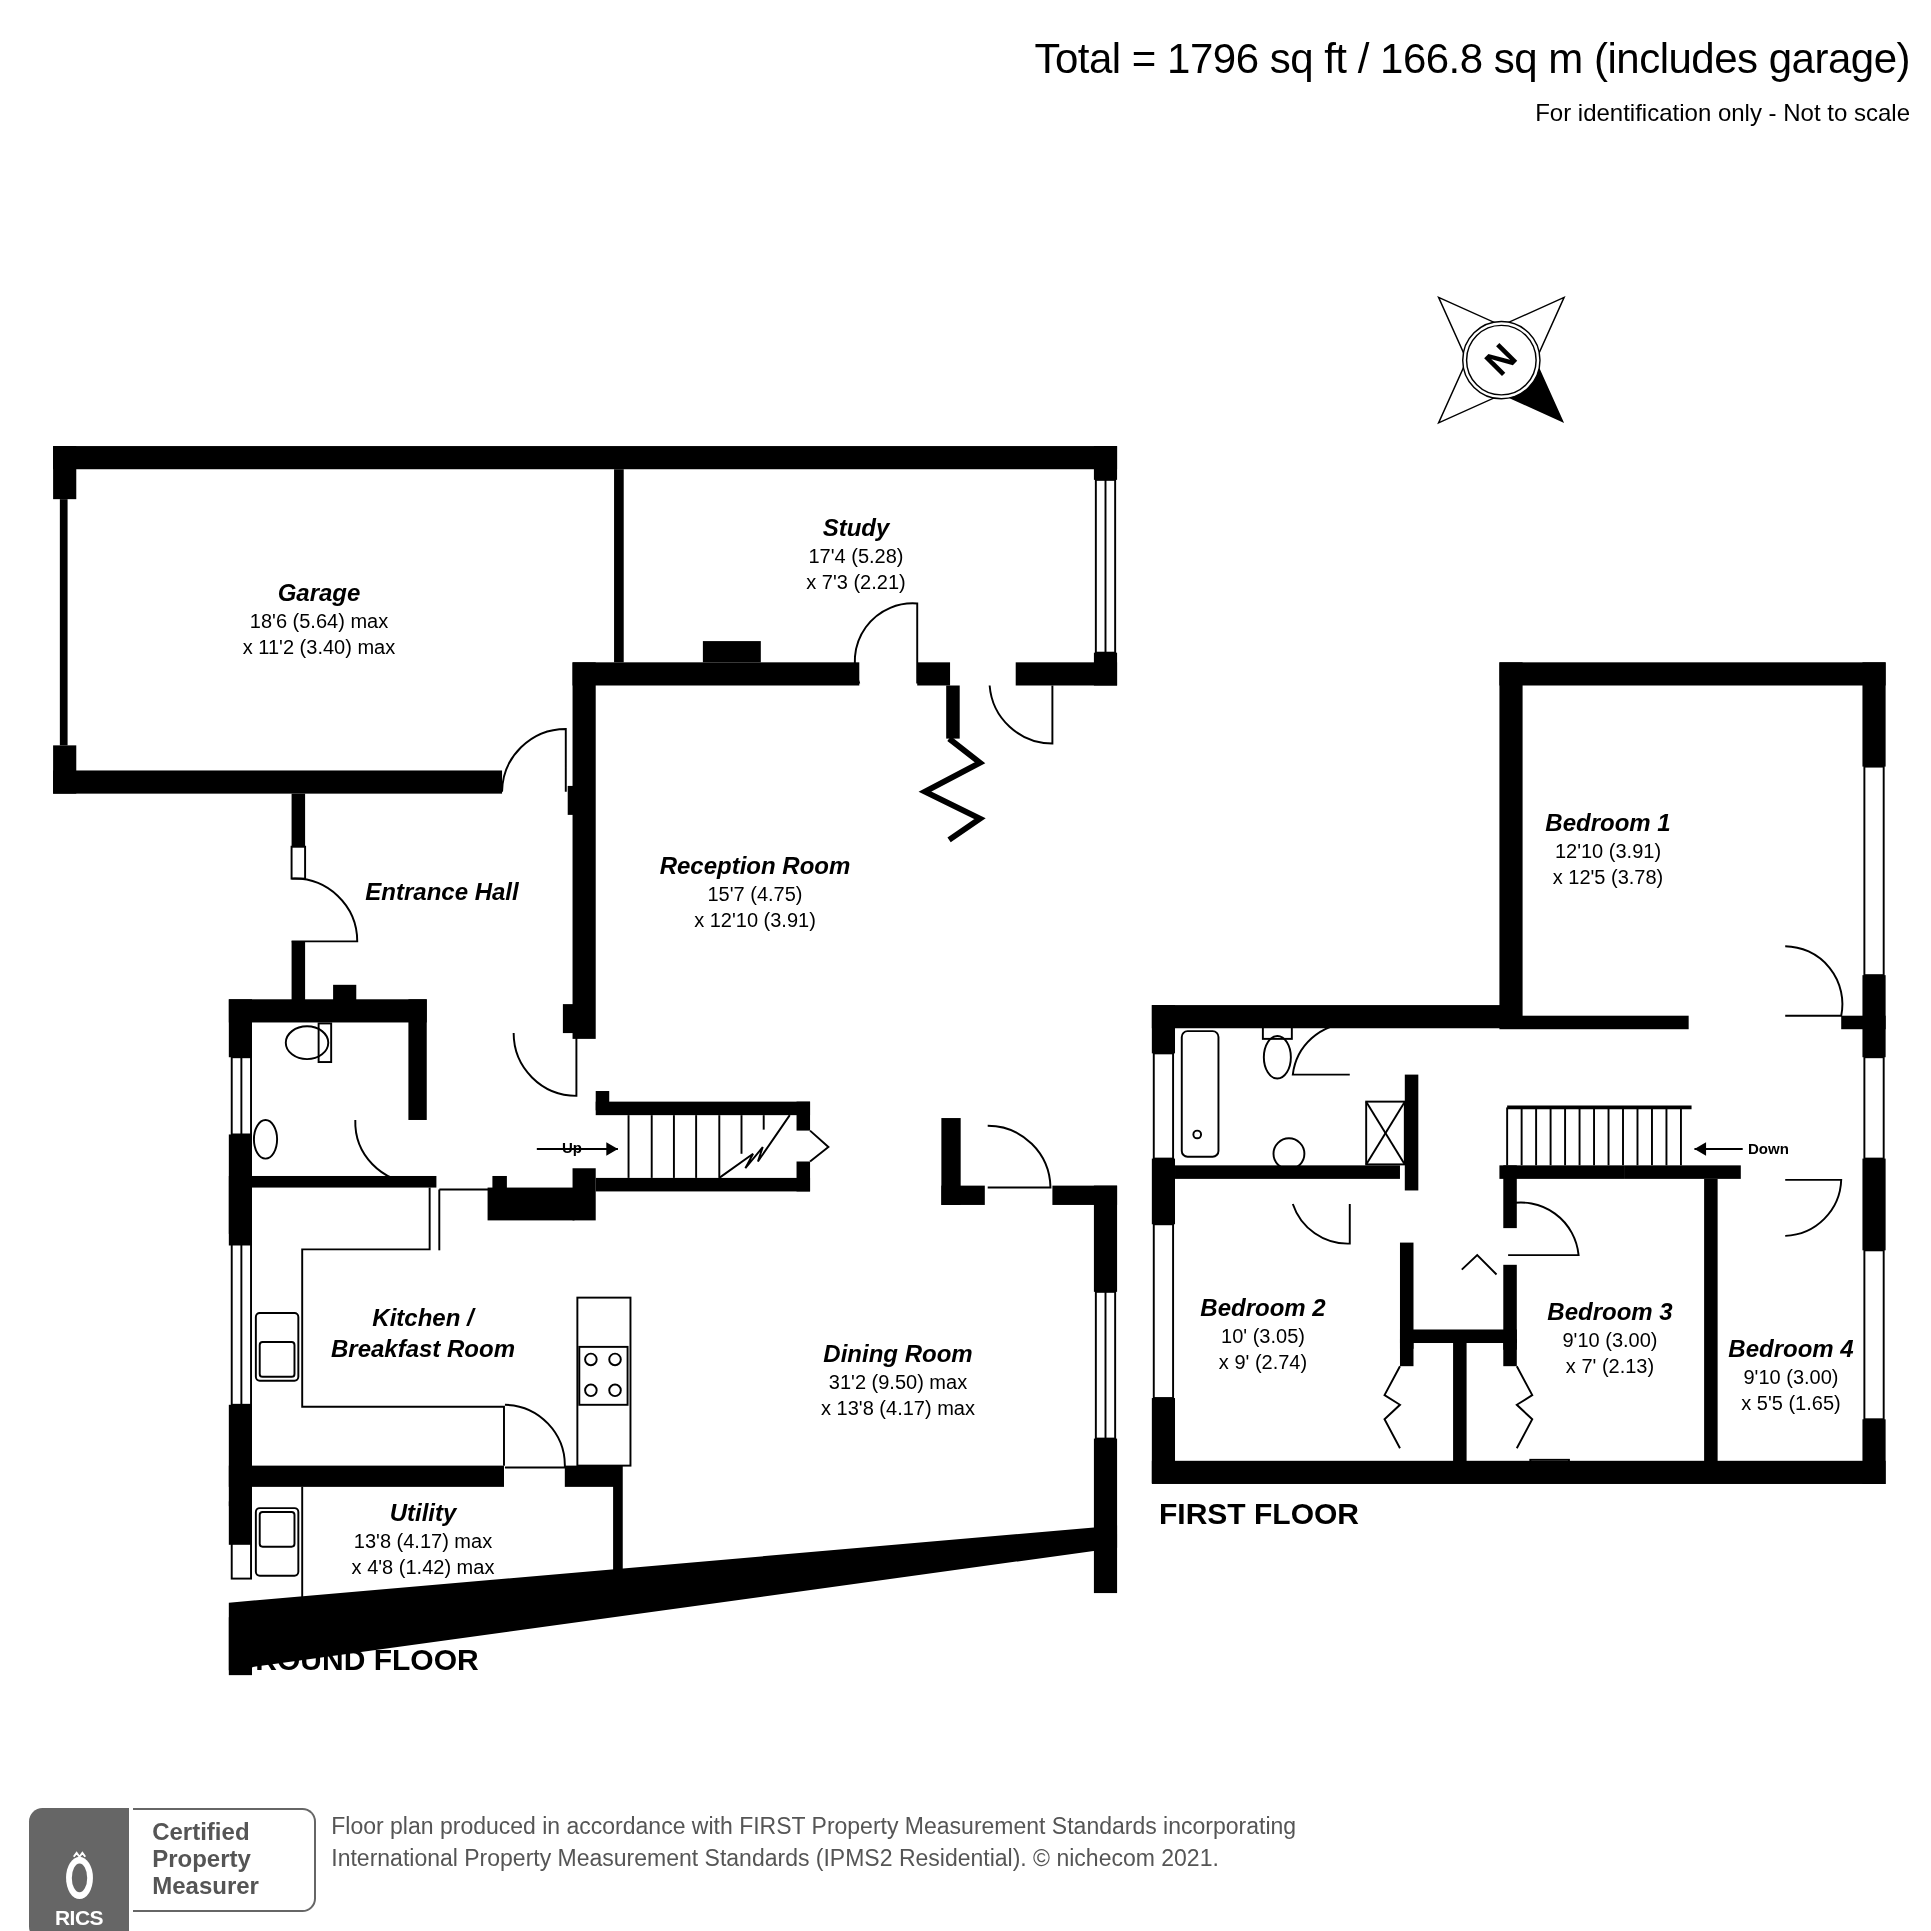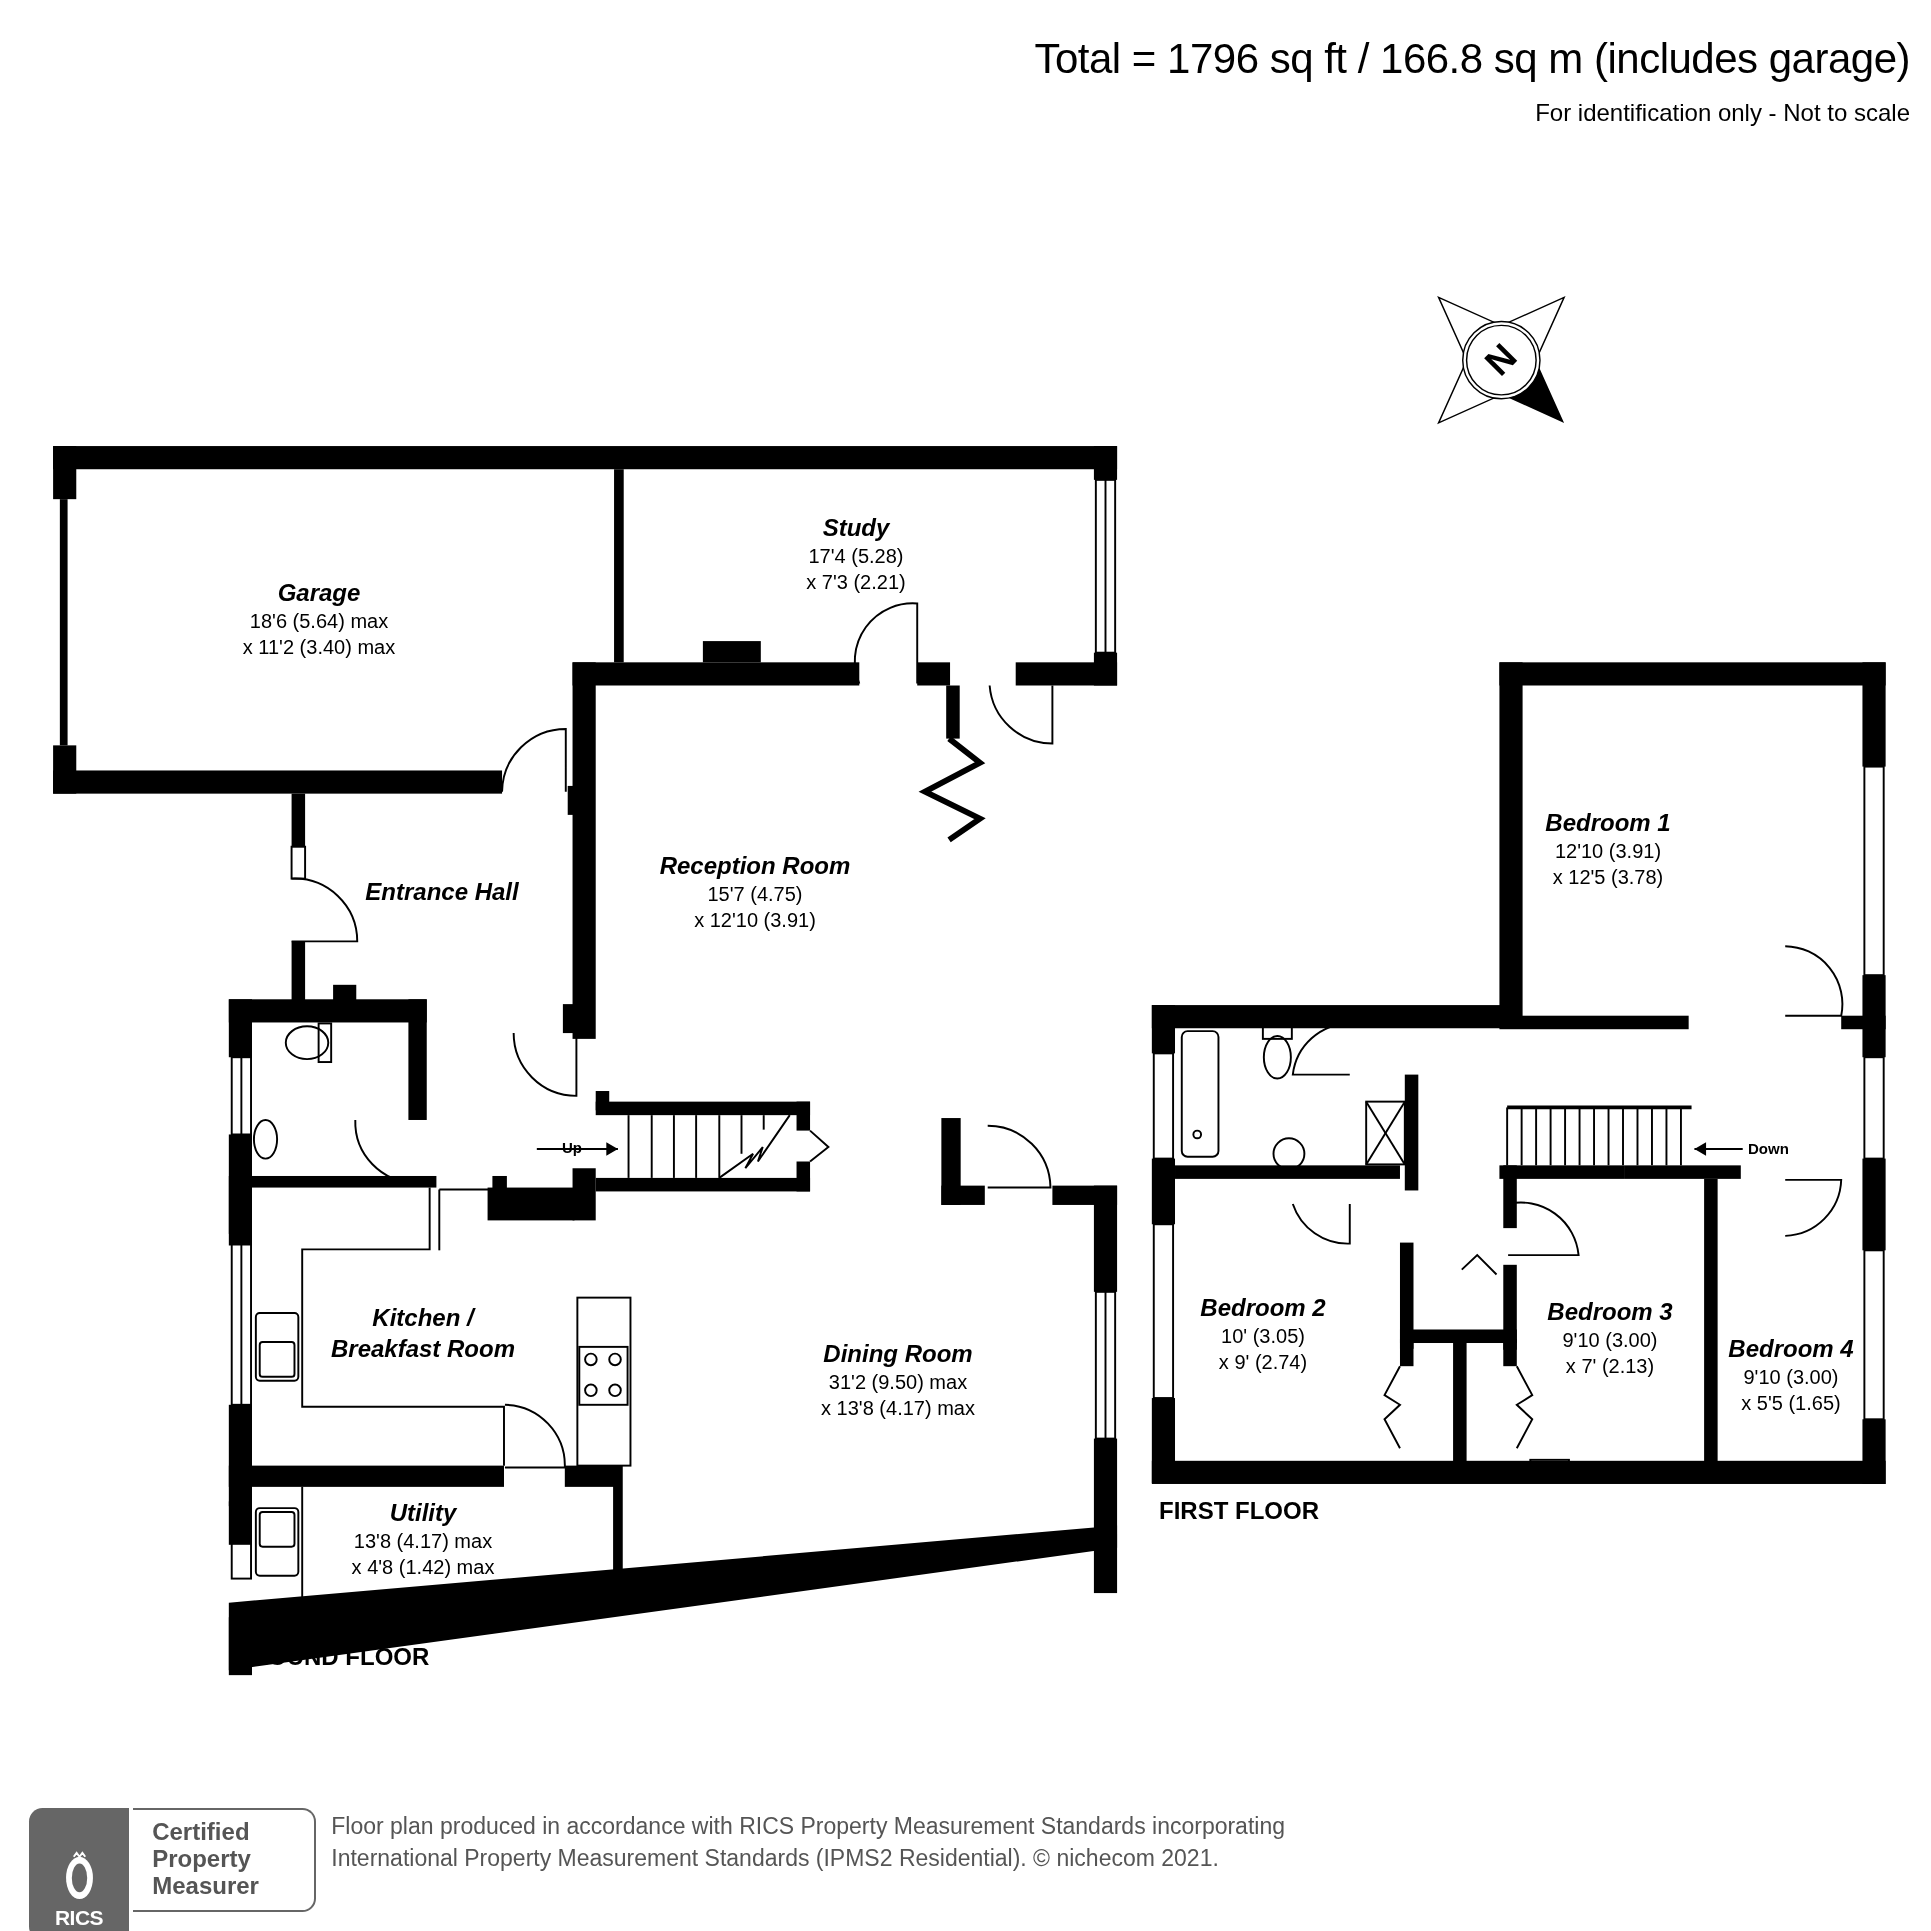--- a/index.html
+++ b/index.html
@@ -3,21 +3,21 @@
 <meta charset="utf-8">
 <style>
   html, body { margin:0; padding:0; background:#ffffff; }
   body { width:1931px; height:1931px; position:relative; overflow:hidden; font-family:"Liberation Sans", sans-serif; color:#000; }
   .hdr-total { position:absolute; right:21px; top:35px; font-size:42px; letter-spacing:-0.5px; white-space:nowrap; }
   .hdr-note { position:absolute; right:21px; top:99px; font-size:24px; white-space:nowrap; }
   svg#plan { position:absolute; left:0; top:0; }
   .room-label { position:absolute; text-align:center; transform:translateX(-50%); line-height:1.3; white-space:nowrap; }
   .room-name { font-weight:bold; font-size:24px;font-style:italic; }
   .room-dim { font-size:20px; }
-  .floor-label { position:absolute; font-weight:bold; font-size:24px; white-space:nowrap; }
+  .floor-label { position:absolute; font-weight:bold; font-size:30px; white-space:nowrap; }
   .stair-label { position:absolute; font-weight:bold; font-size:15px; }
   .footer { position:absolute; left:29px; top:1808px; display:flex; align-items:stretch; }
   .rics-badge { width:100px; height:132px; background:#666; border-radius:13.5px 0 0 13.5px; color:#fff; display:flex; flex-direction:column; align-items:center; justify-content:flex-end; padding-bottom:9.7px; box-sizing:border-box; }
   .rics-text { font-weight:bold; font-size:21px; letter-spacing:-0.5px; }
   .rics-lion { width:39px; height:50px; margin-bottom:5.8px; }
   .cpm-box { width:183px; height:104px; border:2.9px solid #666; border-left:none; border-radius:0 13.5px 13.5px 0; margin-left:3.9px; box-sizing:border-box; padding:7.7px 0 0 19.3px; color:#555; font-weight:bold; font-size:24px; line-height:27px; }
   .footer-text { margin-left:15.4px; color:#555; font-size:23px; line-height:32px; padding-top:1.9px; }
   .footer-text div { white-space:nowrap; }
 </style>
 </head>
@@ -313,17 +313,17 @@
       <path d="M14,6 L17,2 L20,6 L23,2 L26,6" stroke="#fff" stroke-width="2" fill="none"></path>
     </svg>
     <div class="rics-text">RICS</div>
   </div>
   <div class="cpm-box">
     <div>Certified</div>
     <div>Property</div>
     <div>Measurer</div>
   </div>
   <div class="footer-text">
-    <div>Floor plan produced in accordance with RICS Property Measurement Standards incorporating</div>
+    <div>Floor plan produced in accordance with FIRST Property Measurement Standards incorporating</div>
     <div>International Property Measurement Standards (IPMS2 Residential).   © nichecom 2021.</div>
   </div>
 </div>
 
 
 </body></html>

